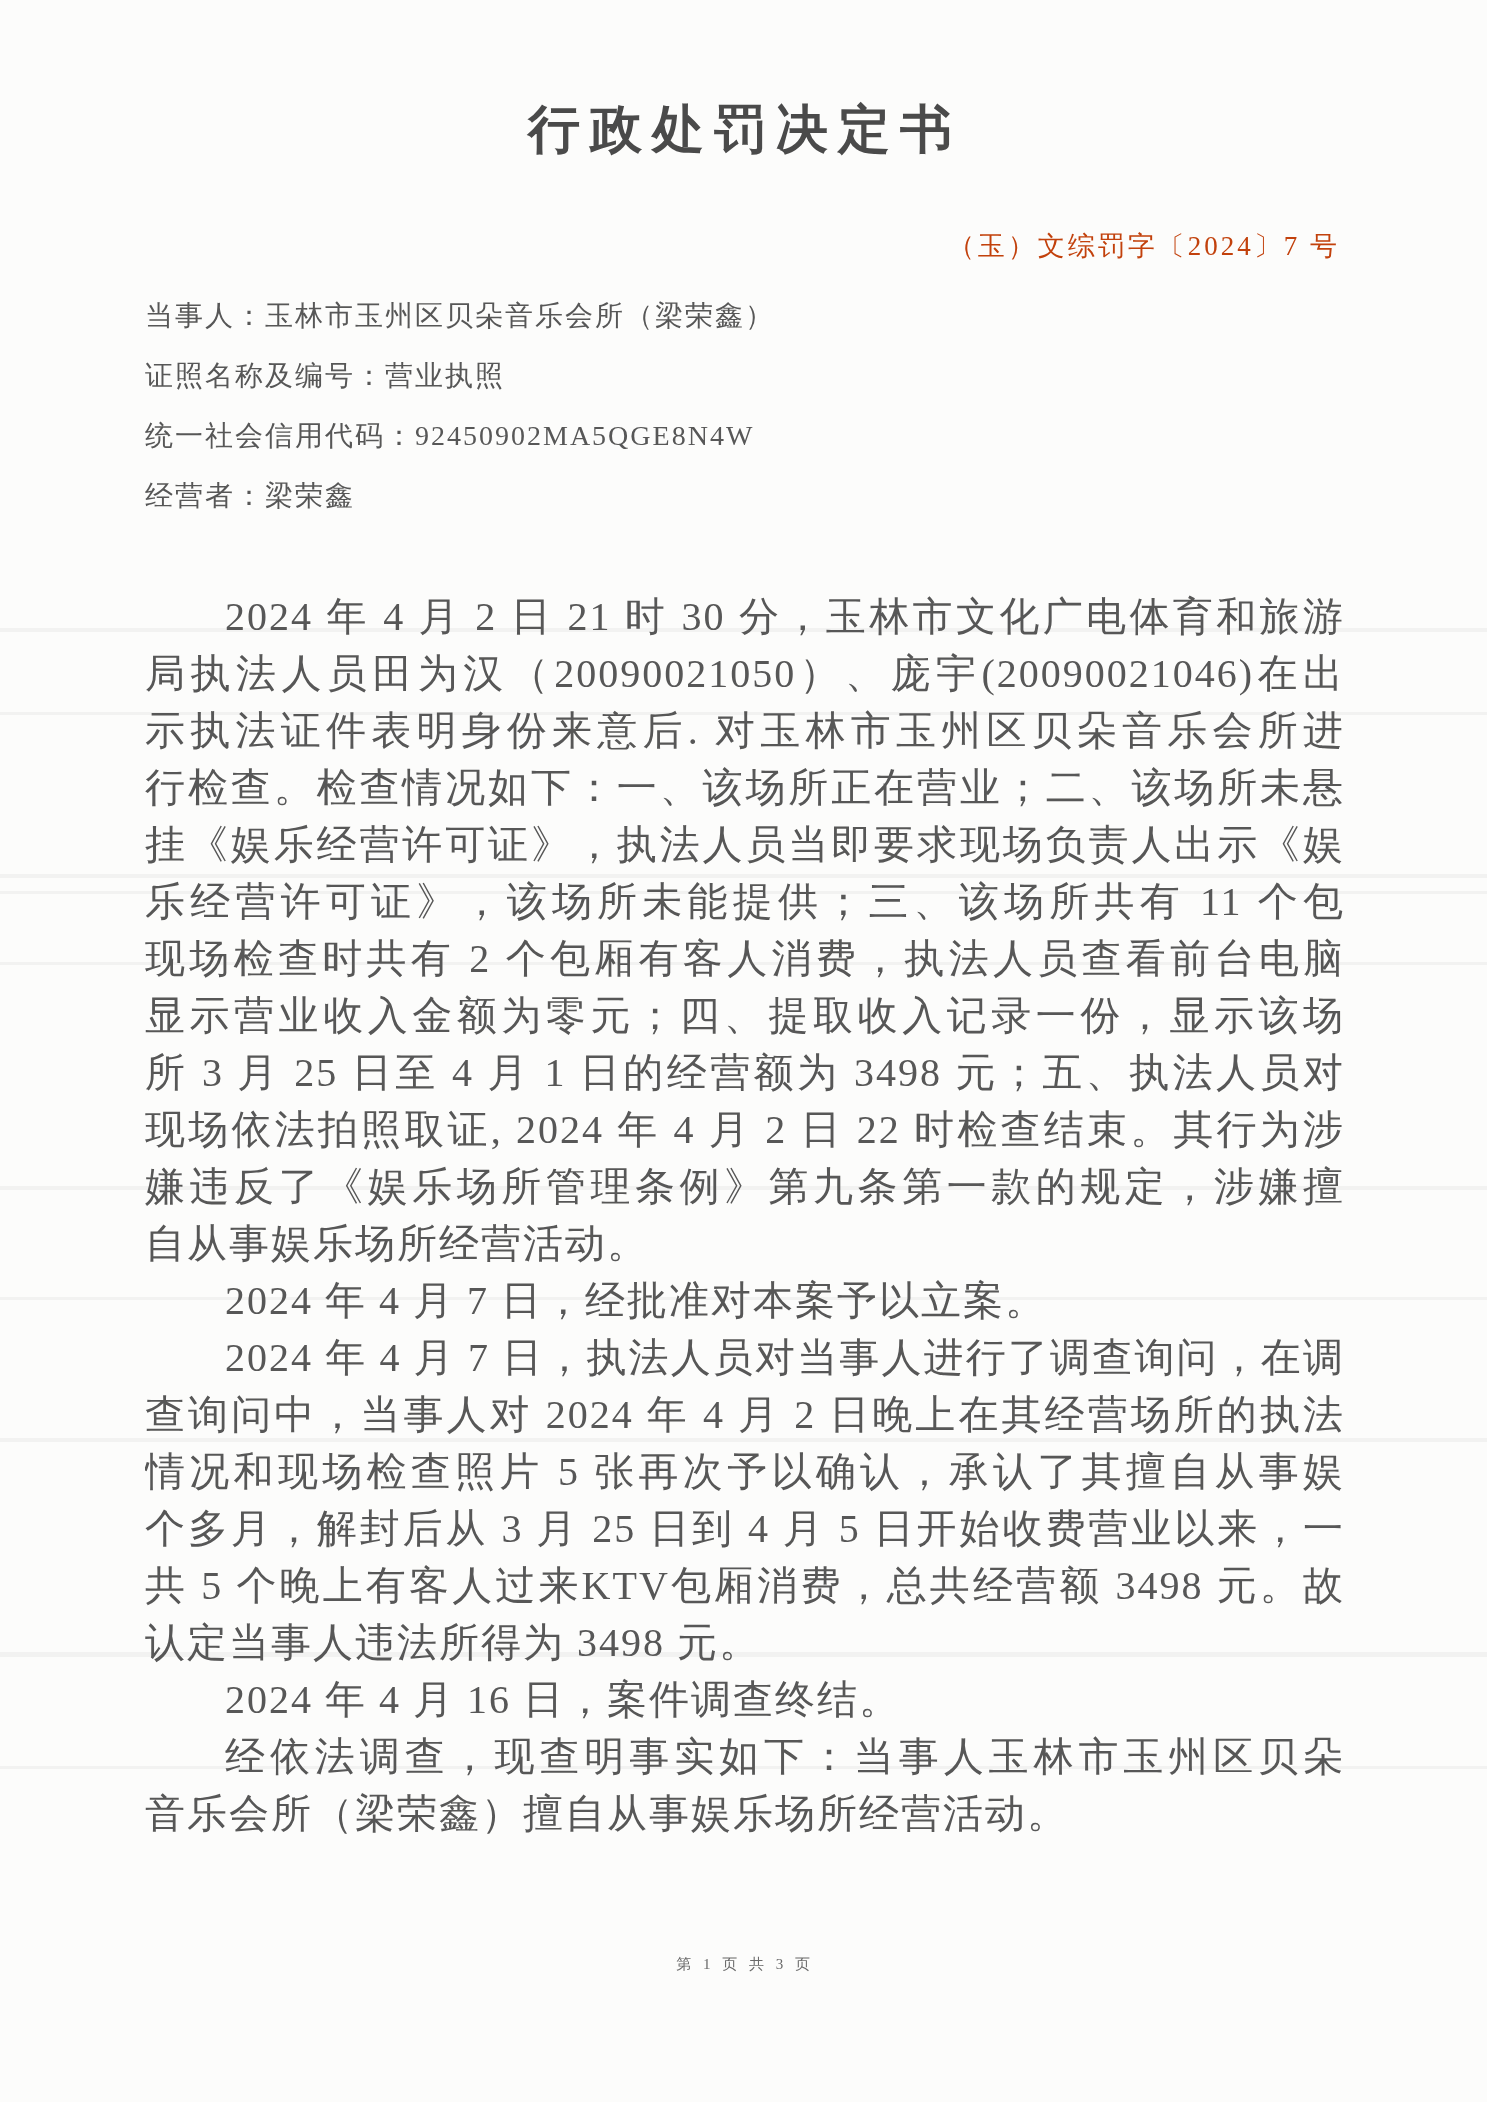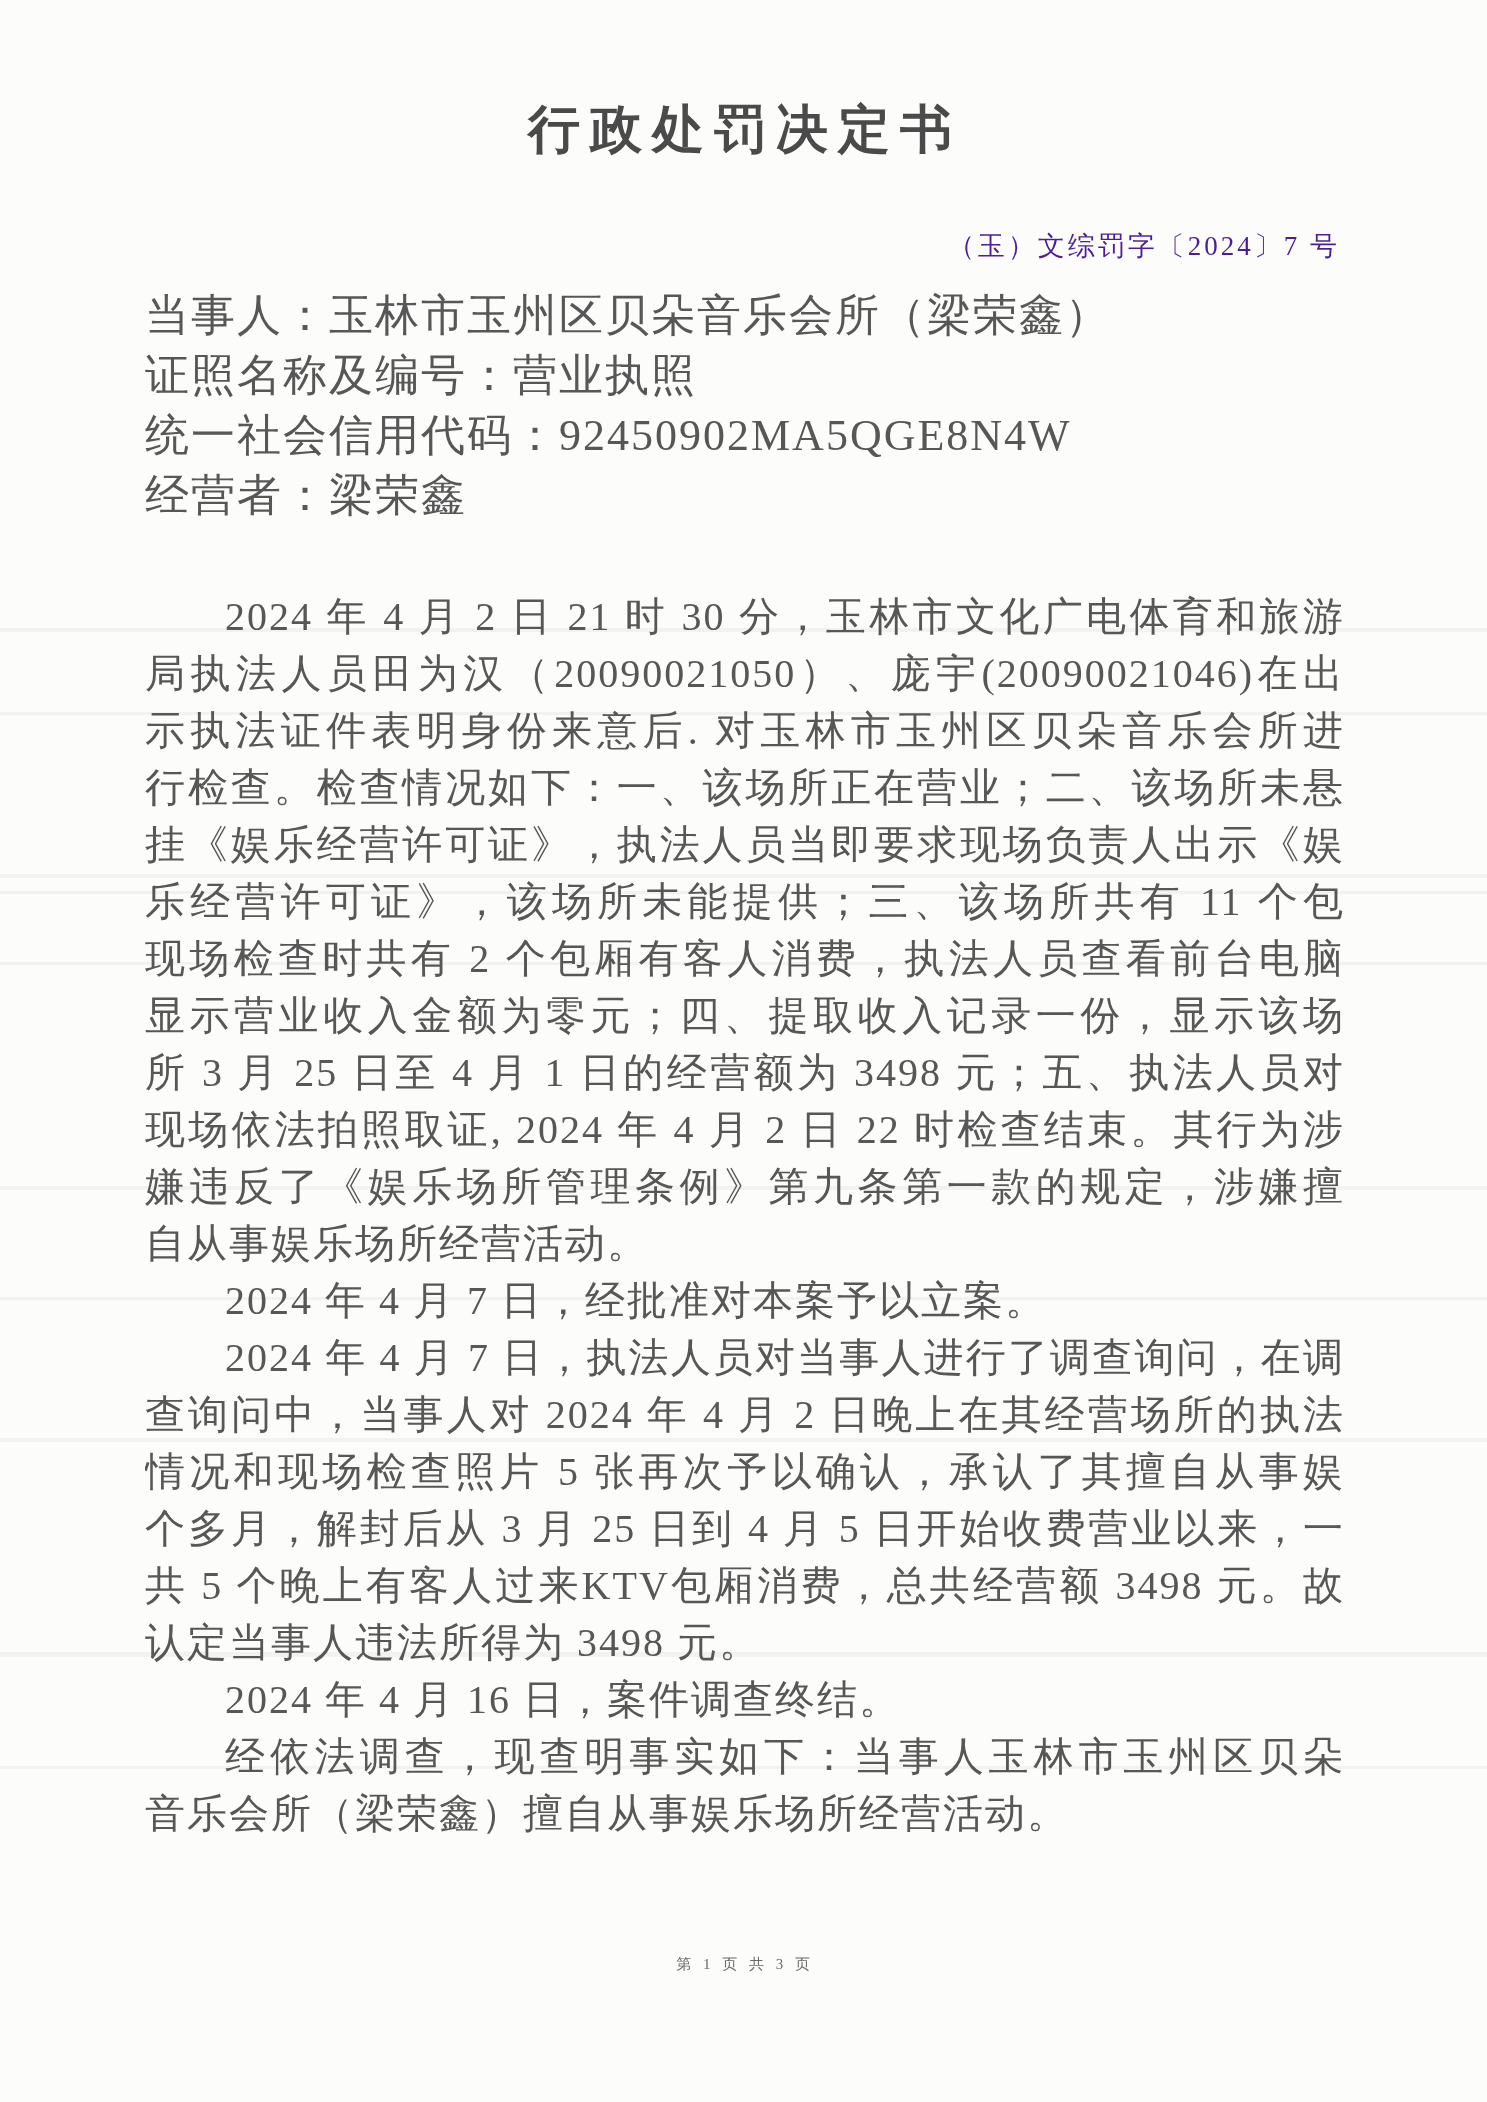--- a/index.html
+++ b/index.html
@@ -38,32 +38,32 @@
     color: #4a4a4a;
   }
   .doc-number {
     position: absolute;
     top: 228px;
     left: 145px;
     width: 1195px;
     text-align: right;
     font-size: 27px;
     letter-spacing: 3px;
-    color: #4c1d95;
+    color: #c2410c;
   }
   .fields {
     position: absolute;
     top: 286px;
     left: 145px;
     width: 1200px;
   }
   .field-line {
     height: 60px;
     line-height: 60px;
-    font-size: 44px;
+    font-size: 28px;
     letter-spacing: 2px;
     white-space: nowrap;
   }
   .doc-body {
     position: absolute;
     top: 588px;
     left: 145px;
     width: 1200px;
   }
   .body-line {

